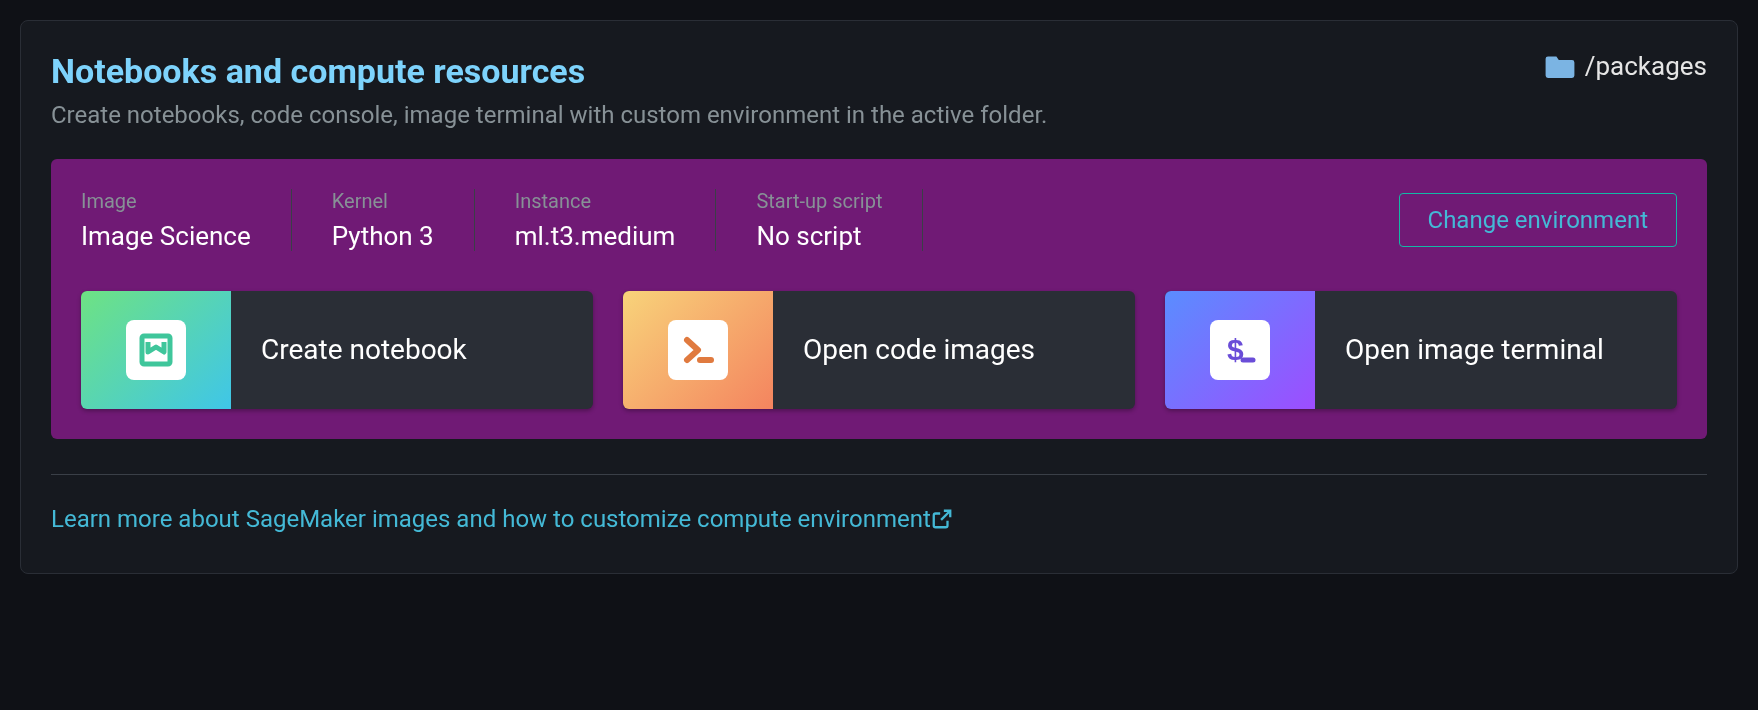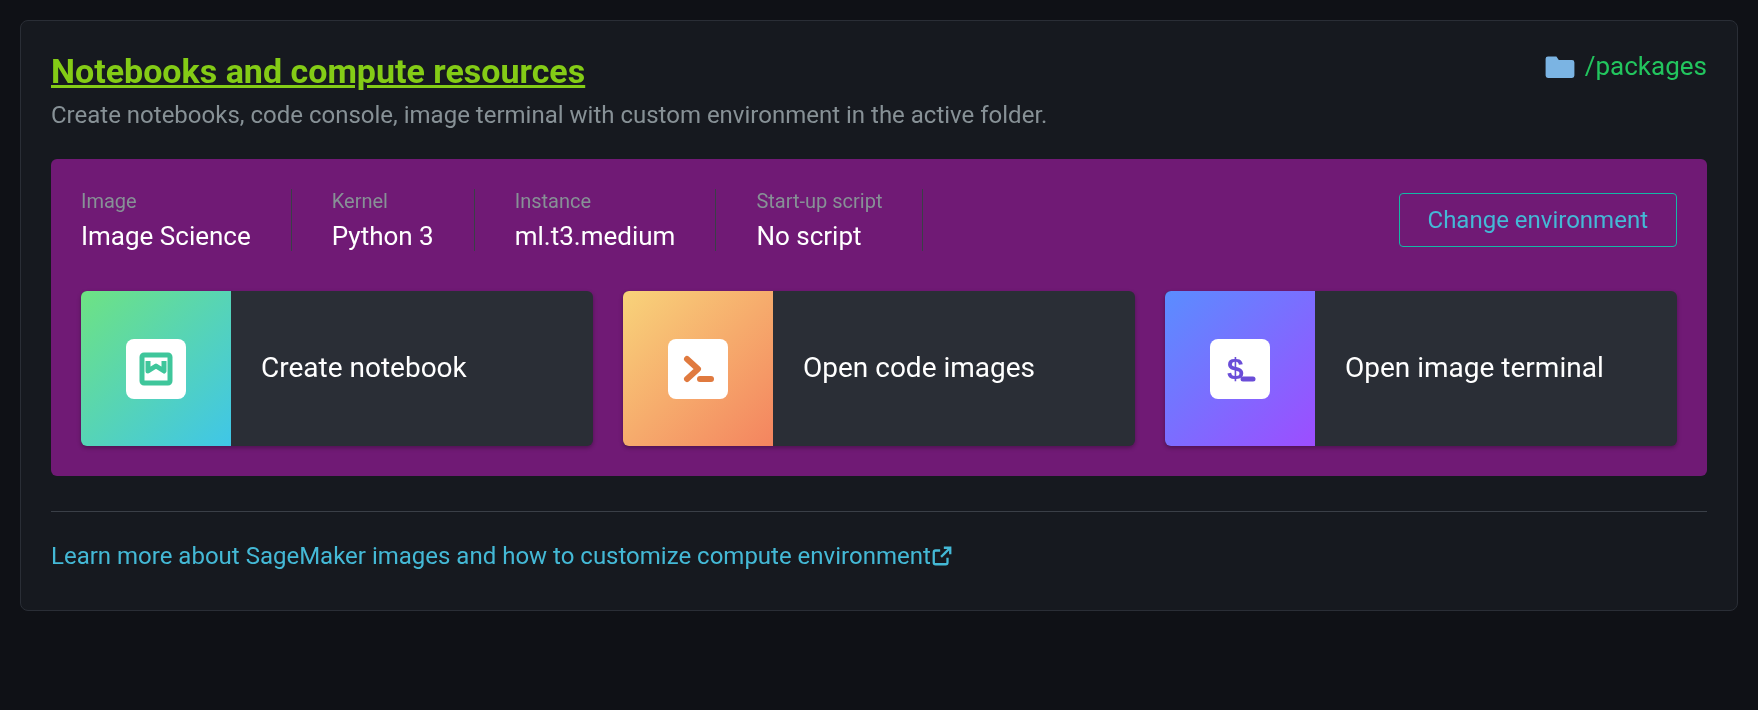--- a/index.html
+++ b/index.html
@@ -18,33 +18,32 @@
     padding: 30px 30px 40px 30px;
   }
   .header-row {
     display: flex;
     justify-content: space-between;
     align-items: flex-start;
   }
   .title {
     font-size: 34px;
     font-weight: 700;
-    color: #84cc16;
-    text-decoration: underline;
+    color: #7dd3fc;
   }
   .subtitle {
     font-size: 24px;
     color: #879196;
     margin-top: 10px;
   }
   .folder-link {
     display: flex;
     align-items: center;
     gap: 10px;
-    color: #22c55e;
+    color: #e5e5e5;
     font-size: 26px;
     cursor: pointer;
   }
   .folder-icon { width: 30px; height: 24px; }
 
   .env-box {
     background: #701a75;
     border-radius: 6px;
     margin-top: 30px;
     padding: 30px;
@@ -82,21 +81,21 @@
   }
 
   .cards-row {
     display: flex;
     gap: 30px;
     margin-top: 40px;
   }
   .card {
     flex: 1;
     display: flex;
-    height: 155px;
+    height: 118px;
     border-radius: 6px;
     overflow: hidden;
     cursor: pointer;
     background: #2a2e36;
     box-shadow: 0 2px 4px rgba(0,0,0,0.3);
   }
   .card-icon-box {
     width: 150px;
     display: flex;
     align-items: center;

